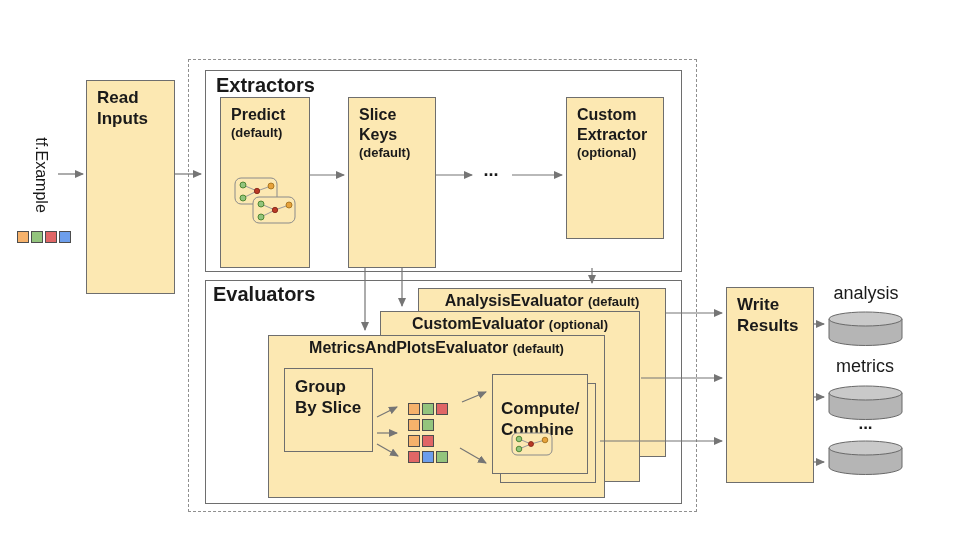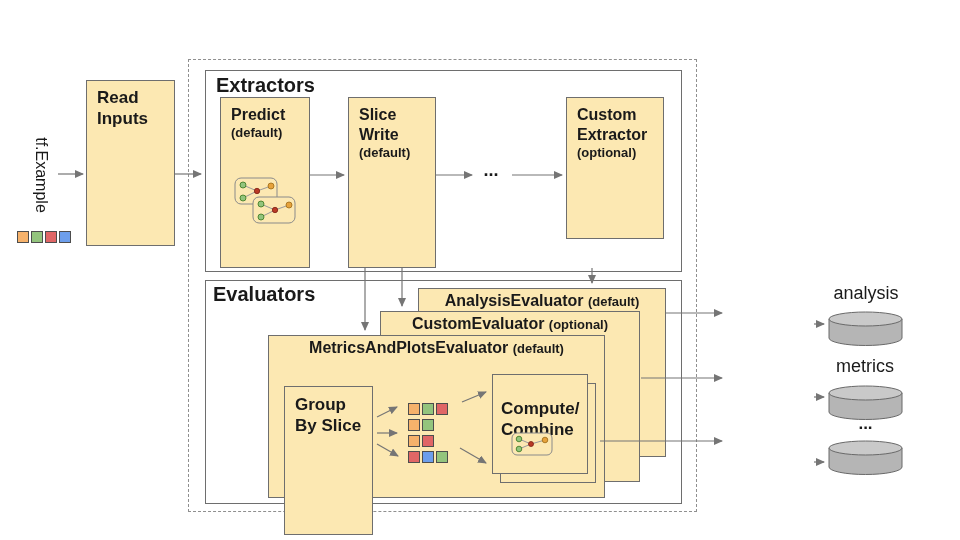--- a/index.html
+++ b/index.html
@@ -24,21 +24,21 @@
   svg{display:block;}
 </style>
 </head>
 <body>
 
 <div id="stage">
 
   <div class="vlabel" style="left:-17px;top:165px;width:114px;height:20px;">tf.Example</div>
   <div class="sqrow" style="left:17px;top:231px;"><span class="sq" style="background: rgb(246, 178, 107);"></span><span class="sq" style="background: rgb(147, 196, 125);"></span><span class="sq" style="background: rgb(224, 102, 102);"></span><span class="sq" style="background: rgb(109, 158, 235);"></span></div>
 
-  <div class="box pad b17" style="left:86px;top:80px;width:89px;height:166px;">Read
+  <div class="box pad b17" style="left:86px;top:80px;width:89px;height:214px;">Read
 Inputs</div>
 
   <div class="dashed" style="left:188px;top:59px;width:509px;height:453px;"></div>
 
   <div class="frame" style="left:205px;top:70px;width:477px;height:202px;">
     <div class="sectionlabel" style="position:absolute;left:10px;top:3px;">Extractors</div>
   </div>
 
   <div class="box" style="left:220px;top:97px;width:90px;height:171px;">
     <div class="pad">
@@ -61,21 +61,21 @@
       <circle cx="10" cy="9" r="3" fill="#93C47D" stroke="#38761D" stroke-width="0.8"></circle>
       <circle cx="10" cy="22" r="3" fill="#93C47D" stroke="#38761D" stroke-width="0.8"></circle>
       <circle cx="24" cy="15" r="2.7" fill="#B93A26" stroke="#7d2013" stroke-width="0.8"></circle>
       <circle cx="38" cy="10" r="3" fill="#E6A23C" stroke="#9c6a14" stroke-width="0.8"></circle>
     </g>
   </svg>
 
   <div class="box" style="left:348px;top:97px;width:88px;height:171px;">
     <div class="pad">
       <div class="b16">Slice
-Write</div>
+Keys</div>
       <div class="q13">(default)</div>
     </div>
   </div>
 
   <div class="abs" style="left:476px;top:160px;width:30px;text-align:center;font-weight:bold;font-size:18px;">...</div>
 
   <div class="box" style="left:566px;top:97px;width:98px;height:142px;">
     <div class="pad">
       <div class="b16">Custom
 Extractor</div>
@@ -99,40 +99,42 @@
       <span class="qual">(optional)</span>
     </div>
   </div>
   <div class="box" style="left:268px;top:335px;width:337px;height:163px;z-index:12;">
     <div class="cardtitle">
       <span class="main">MetricsAndPlotsEvaluator</span>
       <span class="qual">(default)</span>
     </div>
   </div>
 
-  <div class="box pad b17" style="left:284px;top:386px;width:89px;height:149px;z-index:13;padding-top:8px;">Group
+  <div class="box pad b17" style="left:284px;top:368px;width:89px;height:84px;z-index:13;padding-top:8px;">Group
 By Slice</div>
 
   <div class="sqrow" style="left:408px;top:403px;z-index:13;"><span class="sq" style="background: rgb(246, 178, 107);"></span><span class="sq" style="background: rgb(147, 196, 125);"></span><span class="sq" style="background: rgb(224, 102, 102);"></span></div>
   <div class="sqrow" style="left:408px;top:419px;z-index:13;"><span class="sq" style="background: rgb(246, 178, 107);"></span><span class="sq" style="background: rgb(147, 196, 125);"></span></div>
   <div class="sqrow" style="left:408px;top:435px;z-index:13;"><span class="sq" style="background: rgb(246, 178, 107);"></span><span class="sq" style="background: rgb(224, 102, 102);"></span></div>
   <div class="sqrow" style="left:408px;top:451px;z-index:13;"><span class="sq" style="background: rgb(224, 102, 102);"></span><span class="sq" style="background: rgb(109, 158, 235);"></span><span class="sq" style="background: rgb(147, 196, 125);"></span></div>
 
   <div class="box" style="left:500px;top:383px;width:96px;height:100px;z-index:13;"></div>
   <div class="box pad b17" style="left:492px;top:374px;width:96px;height:100px;z-index:14;padding-top:24px;padding-left:8px;">Compute/
 Combine</div>
   <svg class="abs" style="left:511px;top:432px;z-index:15;" width="44" height="26" viewBox="0 0 44 26">
     <rect x="1" y="1" width="40" height="22" rx="5" fill="#FCE8B2" stroke="#8a8a8a"></rect>
     <path d="M8,7 L20,12 M8,17 L20,12 M20,12 L34,8" stroke="#9a9a9a" stroke-width="1" fill="none"></path>
     <circle cx="8" cy="7" r="2.8" fill="#93C47D" stroke="#38761D" stroke-width="0.8"></circle>
     <circle cx="8" cy="17" r="2.8" fill="#93C47D" stroke="#38761D" stroke-width="0.8"></circle>
     <circle cx="20" cy="12" r="2.5" fill="#B93A26" stroke="#7d2013" stroke-width="0.8"></circle>
     <circle cx="34" cy="8" r="2.8" fill="#E6A23C" stroke="#9c6a14" stroke-width="0.8"></circle>
   </svg>
 
+  <div class="box pad b17" style="left:726px;top:287px;width:88px;height:196px;">Write
+Results</div>
 
   <div class="cyl-label" style="left:826px;top:283px;width:80px;">analysis</div>
   <svg class="abs" style="left:828px;top:311px;" width="75" height="36" viewBox="0 0 75 36">
     <path d="M1,8 L1,27 A36.5,7.5 0 0 0 74,27 L74,8" fill="#B5B5B5" stroke="#696969"></path>
     <ellipse cx="37.5" cy="8" rx="36.5" ry="7" fill="#C9C9C9" stroke="#696969"></ellipse>
   </svg>
 
   <div class="cyl-label" style="left:830px;top:356px;width:70px;">metrics</div>
   <svg class="abs" style="left:828px;top:385px;" width="75" height="36" viewBox="0 0 75 36">
     <path d="M1,8 L1,27 A36.5,7.5 0 0 0 74,27 L74,8" fill="#B5B5B5" stroke="#696969"></path>

